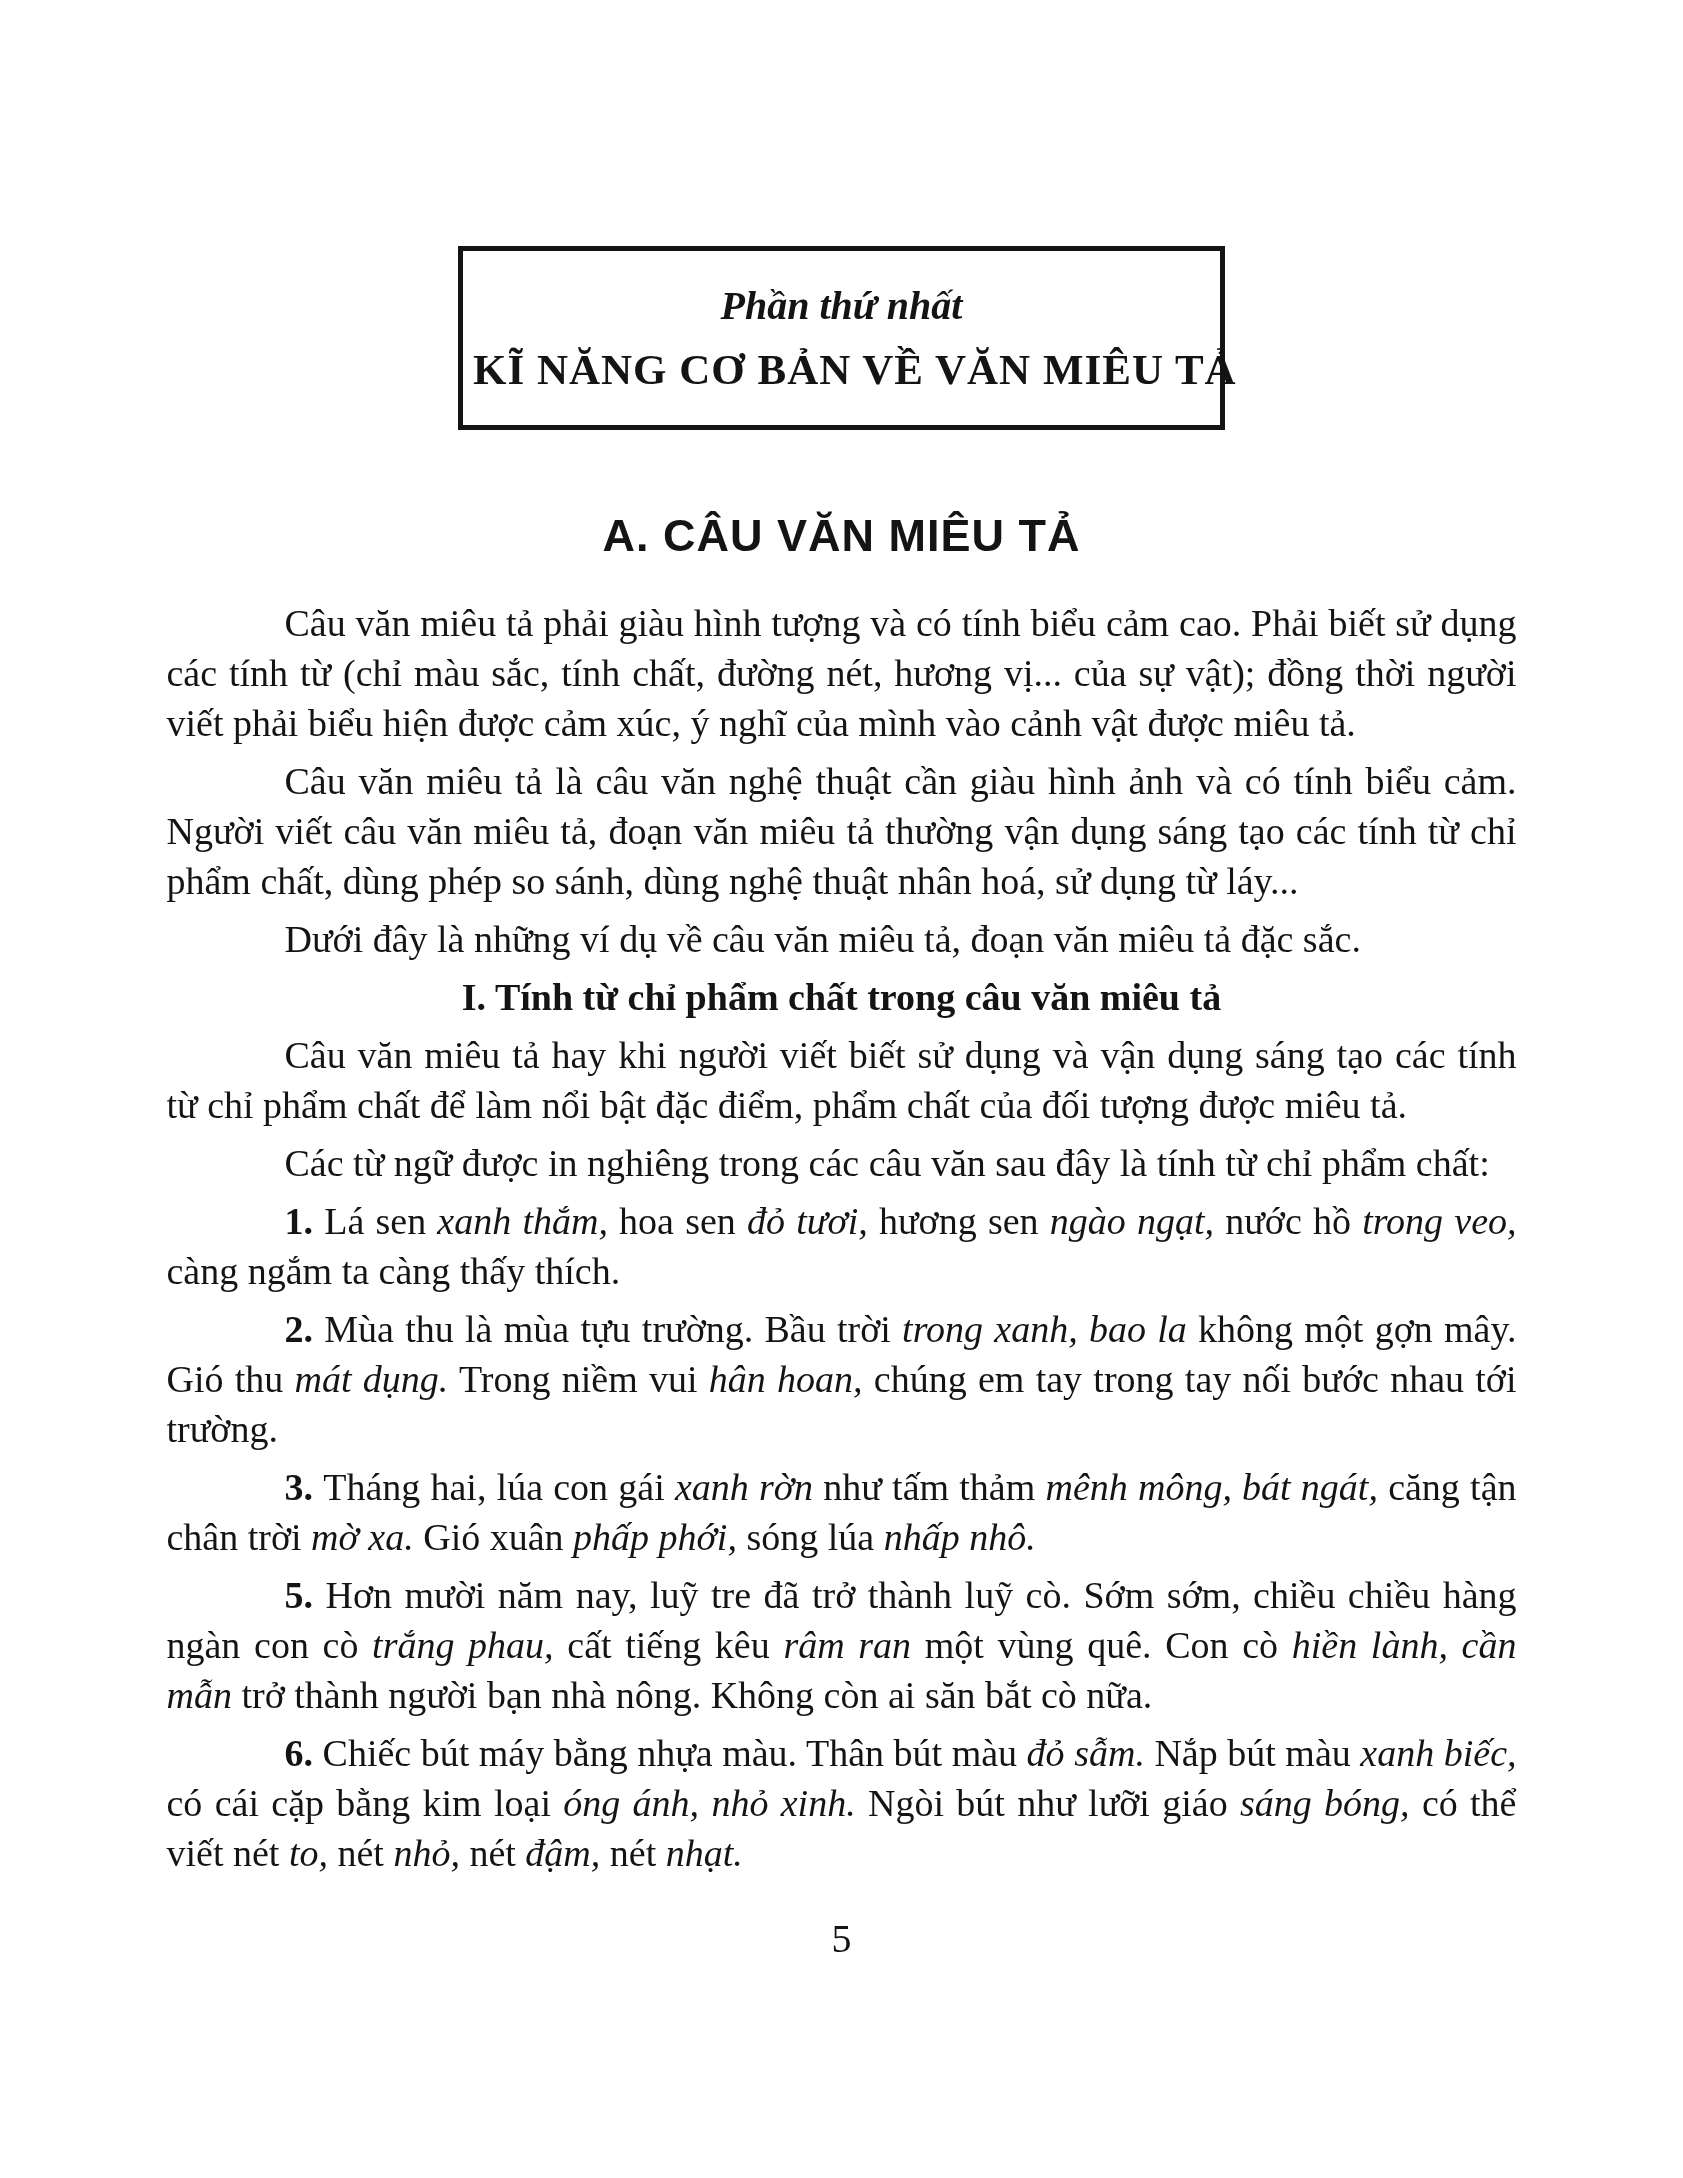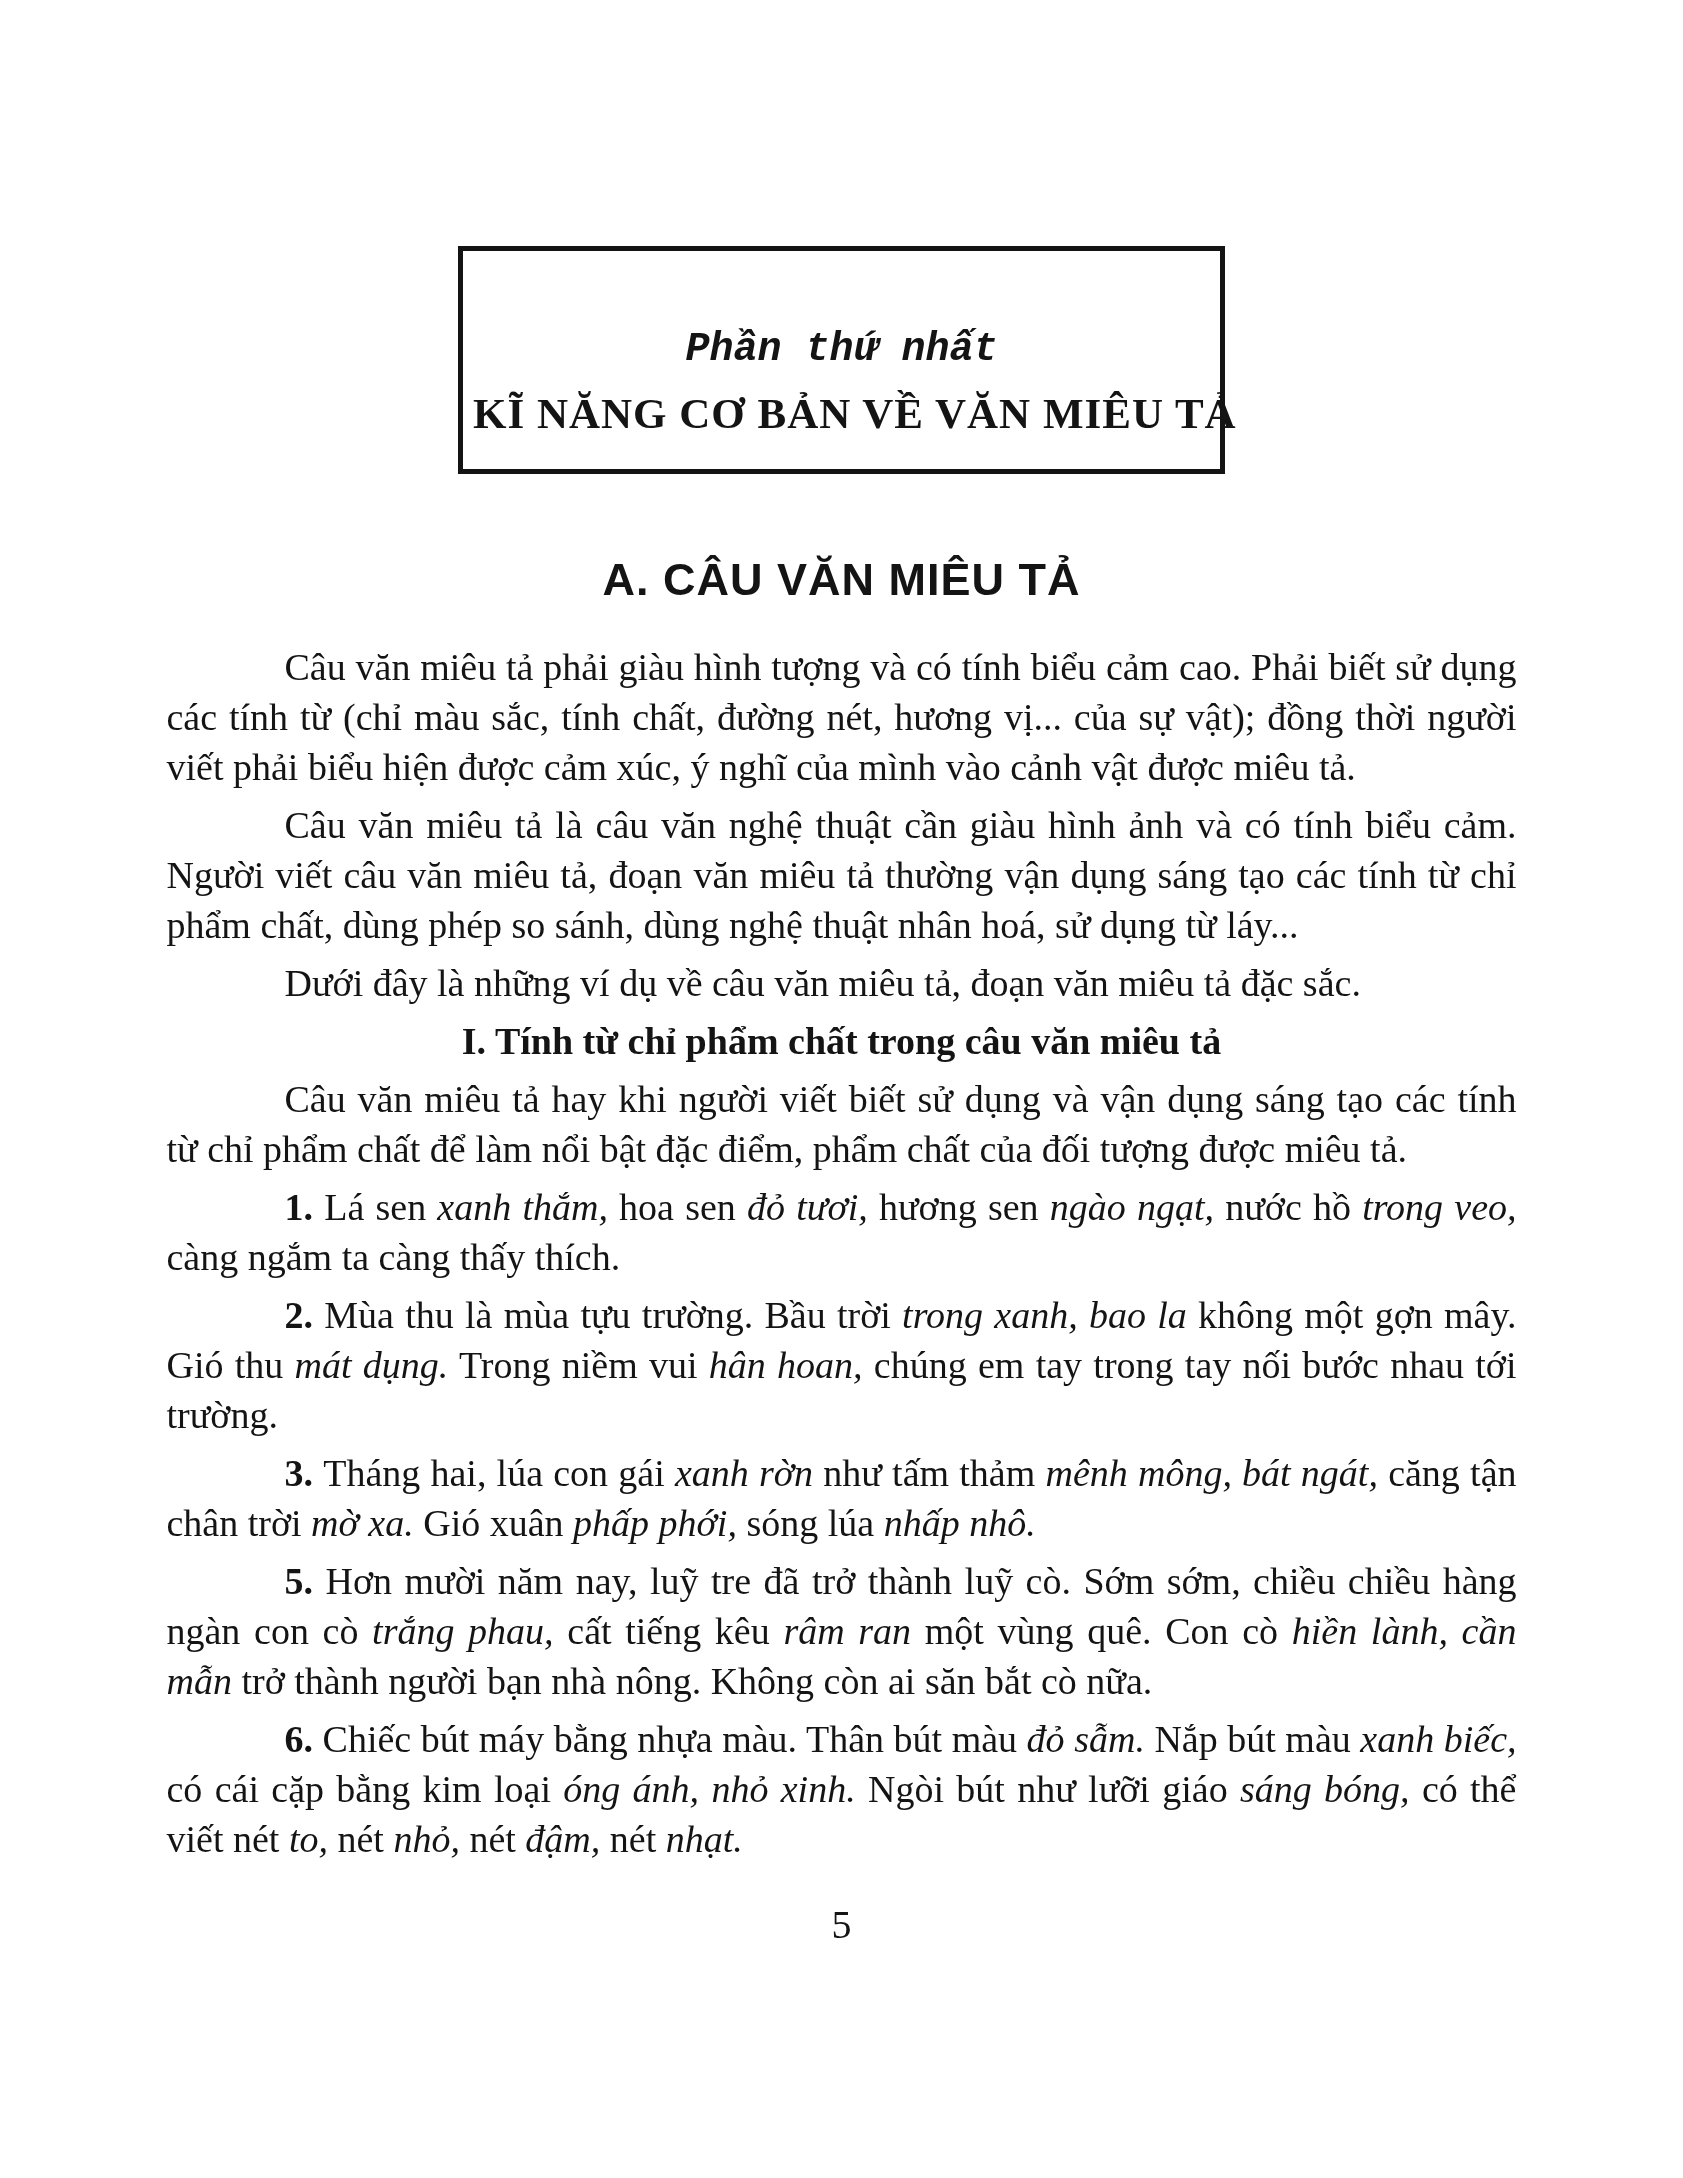--- a/index.html
+++ b/index.html
@@ -16,26 +16,25 @@
   .part-box {
     width: 767px;
     margin: 0 auto;
     position: relative;
     top: 246px;
     border: 5px solid #141414;
     text-align: center;
     padding: 32px 10px 30px 10px;
   }
   .part-label {
-    font-family: Liberation Mono, monospace;
+    font-family: Liberation Serif, serif;
     font-weight: bold;
     font-style: italic;
     font-size: 40px;
     line-height: 46px;
-    margin-top: 44px;
   }
   .part-title {
     font-family: "Liberation Serif", "DejaVu Serif", serif;
     font-weight: bold;
     font-size: 43px;
     line-height: 50px;
     margin-top: 16px;
     letter-spacing: 1px;
     white-space: nowrap;
   }
@@ -89,20 +88,21 @@
   </div>
 
   <h1 class="main-heading">A. CÂU VĂN MIÊU TẢ</h1>
 
   <div class="document-body">
       <p class="paragraph"><span>Câu văn miêu tả phải giàu hình tượng và có tính biểu cảm cao. Phải biết sử dụng các tính từ (chỉ màu sắc, tính chất, đường nét, hương vị... của sự vật); đồng thời người viết phải biểu hiện được cảm xúc, ý nghĩ của mình vào cảnh vật được miêu tả.</span></p>
       <p class="paragraph"><span>Câu văn miêu tả là câu văn nghệ thuật cần giàu hình ảnh và có tính biểu cảm. Người viết câu văn miêu tả, đoạn văn miêu tả thường vận dụng sáng tạo các tính từ chỉ phẩm chất, dùng phép so sánh, dùng nghệ thuật nhân hoá, sử dụng từ láy...</span></p>
       <p class="paragraph"><span>Dưới đây là những ví dụ về câu văn miêu tả, đoạn văn miêu tả đặc sắc.</span></p>
       <p class="section-heading"><span>I. Tính từ chỉ phẩm chất trong câu văn miêu tả</span></p>
       <p class="paragraph"><span>Câu văn miêu tả hay khi người viết biết sử dụng và vận dụng sáng tạo các tính từ chỉ phẩm chất để làm nổi bật đặc điểm, phẩm chất của đối tượng được miêu tả.</span></p>
+      <p class="paragraph"><span>Các từ ngữ được in nghiêng trong các câu văn sau đây là tính từ chỉ phẩm chất:</span></p>
       <p class="numbered"><span class="b">1. </span><span>Lá sen </span><span class="i">xanh thắm,</span><span> hoa sen </span><span class="i">đỏ tươi,</span><span> hương sen </span><span class="i">ngào ngạt,</span><span> nước hồ </span><span class="i">trong veo,</span><span> càng ngắm ta càng thấy thích.</span></p>
       <p class="numbered"><span class="b">2. </span><span>Mùa thu là mùa tựu trường. Bầu trời </span><span class="i">trong xanh, bao la</span><span> không một gợn mây. Gió thu </span><span class="i">mát dụng.</span><span> Trong niềm vui </span><span class="i">hân hoan,</span><span> chúng em tay trong tay nối bước nhau tới trường.</span></p>
       <p class="numbered"><span class="b">3. </span><span>Tháng hai, lúa con gái </span><span class="i">xanh rờn</span><span> như tấm thảm </span><span class="i">mênh mông, bát ngát,</span><span> căng tận chân trời </span><span class="i">mờ xa.</span><span> Gió xuân </span><span class="i">phấp phới,</span><span> sóng lúa </span><span class="i">nhấp nhô.</span></p>
       <p class="numbered"><span class="b">5. </span><span>Hơn mười năm nay, luỹ tre đã trở thành luỹ cò. Sớm sớm, chiều chiều hàng ngàn con cò </span><span class="i">trắng phau,</span><span> cất tiếng kêu </span><span class="i">râm ran</span><span> một vùng quê. Con cò </span><span class="i">hiền lành, cần mẫn</span><span> trở thành người bạn nhà nông. Không còn ai săn bắt cò nữa.</span></p>
       <p class="numbered"><span class="b">6. </span><span>Chiếc bút máy bằng nhựa màu. Thân bút màu </span><span class="i">đỏ sẫm.</span><span> Nắp bút màu </span><span class="i">xanh biếc,</span><span> có cái cặp bằng kim loại </span><span class="i">óng ánh, nhỏ xinh.</span><span> Ngòi bút như lưỡi giáo </span><span class="i">sáng bóng,</span><span> có thể viết nét </span><span class="i">to,</span><span> nét </span><span class="i">nhỏ,</span><span> nét </span><span class="i">đậm,</span><span> nét </span><span class="i">nhạt.</span></p>
     </div>
 
   <div class="page-number">5</div>
 
 </div>

